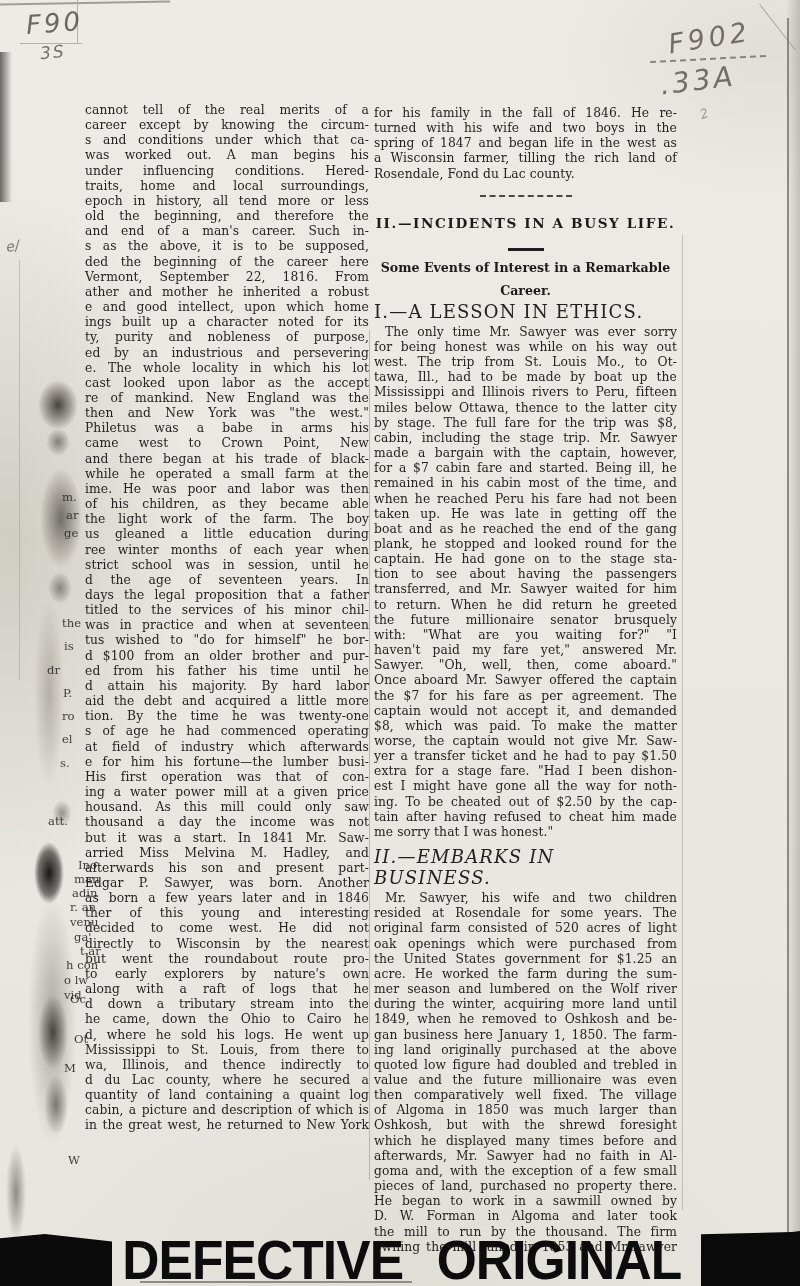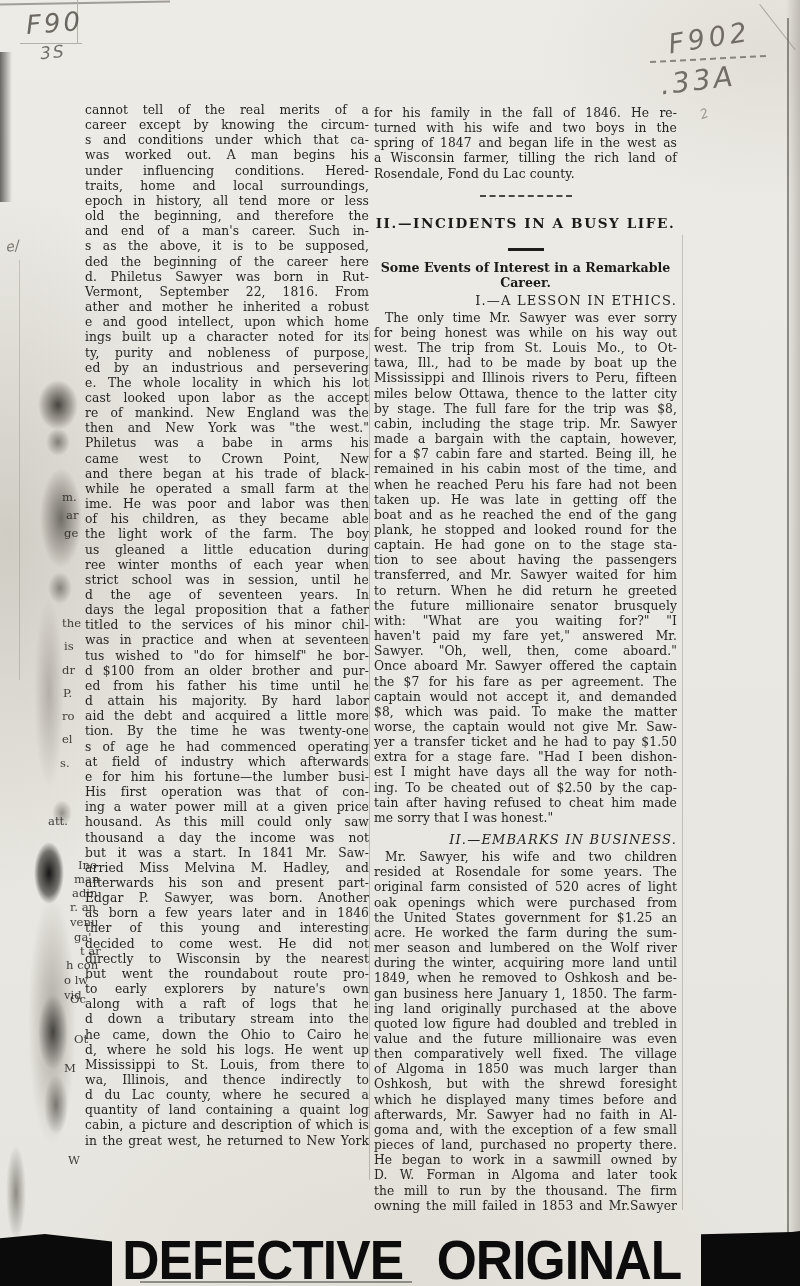--- a/index.html
+++ b/index.html
@@ -23,21 +23,21 @@
   }
   .tline-last{text-align-last:left;}
   .tline-indent{text-indent:11px;}
   .rule-dashed{width:92px;margin:13px auto 0 auto;border-top:2px dashed #4a4844;height:0;}
   .rule-thick{width:36px;margin:17px auto 0 auto;border-top:3px solid #1f1d1b;height:0;}
   .sec-heading{
     margin-top:18px;text-align:center;font-weight:bold;font-size:13.6px;
     letter-spacing:1.6px;color:#1d1b19;
   }
   .sub-heading{margin-top:9px;text-align:center;font-weight:bold;font-size:12.6px;line-height:15px;color:#1d1b19;}
-  .part-heading{margin-top:3px;text-align:right;font-size:13px;letter-spacing:1.2px;color:#222;}
+  .part-heading{margin-top:3px;text-align:left;font-size:18px;letter-spacing:1.2px;color:#222;}
   .part-heading-2{margin-top:6px;font-style:italic;}
   .para{margin-top:3px;}
   
   .vrule{position:absolute;width:1px;background:#807d76;}
   .vrule-mid{left:369px;top:330px;height:850px;opacity:.45;}
   .vrule-right{left:682px;top:235px;height:975px;opacity:.38;}
   .page-edge-right{position:absolute;left:787px;top:18px;width:2px;height:1268px;background:#6f6c65;opacity:.75;}
   .edge-shadow-right{position:absolute;right:0;top:0;width:14px;height:100%;
     background:linear-gradient(to left, rgba(120,116,108,.35), transparent);}
   .corner-fold{position:absolute;left:760px;top:4px;width:58px;height:1px;background:#aaa79f;transform:rotate(52deg);transform-origin:left top;}
@@ -124,21 +124,20 @@
       <div class="tline">career except by knowing the circum-</div>
       <div class="tline">s and conditions under which that ca-</div>
       <div class="tline">was worked out. A man begins his</div>
       <div class="tline">under influencing conditions. Hered-</div>
       <div class="tline">traits, home and local surroundings,</div>
       <div class="tline">epoch in history, all tend more or less</div>
       <div class="tline">old the beginning, and therefore the</div>
       <div class="tline">and end of a man's career. Such in-</div>
       <div class="tline">s as the above, it is to be supposed,</div>
       <div class="tline">ded the beginning of the career here</div>
-      <div class="tline">d. Philetus Sawyer was born in Rut-</div>
       <div class="tline">Vermont, September 22, 1816. From</div>
       <div class="tline">ather and mother he inherited a robust</div>
       <div class="tline">e and good intellect, upon which home</div>
       <div class="tline">ings built up a character noted for its</div>
       <div class="tline">ty, purity and nobleness of purpose,</div>
       <div class="tline">ed by an industrious and persevering</div>
       <div class="tline">e. The whole locality in which his lot</div>
       <div class="tline">cast looked upon labor as the accept</div>
       <div class="tline">re of mankind. New England was the</div>
       <div class="tline">then and New York was "the west."</div>
@@ -190,21 +189,21 @@
       <div class="tline">cabin, a picture and description of which is</div>
       <div class="tline">in the great west, he returned to New York</div>
     </div>
 
   <div>
       <span class="mfrag" style="left: 62px; top: 490px;">m.</span>
       <span class="mfrag" style="left: 66px; top: 508px;">ar</span>
       <span class="mfrag" style="left: 64px; top: 526px;">ge</span>
       <span class="mfrag" style="left: 62px; top: 616px; text-align: right;">the</span>
       <span class="mfrag" style="left: 64px; top: 639px;">is</span>
-      <span class="mfrag" style="left: 62px; top: 663px;">dr</span>
+      <span class="mfrag" style="left: 47px; top: 663px;">dr</span>
       <span class="mfrag" style="left: 63px; top: 686px;">P.</span>
       <span class="mfrag" style="left: 62px; top: 709px;">ro</span>
       <span class="mfrag" style="left: 62px; top: 732px;">el</span>
       <span class="mfrag" style="left: 60px; top: 756px;">s.</span>
       <span class="mfrag" style="left: 48px; top: 814px;">att.</span>
       <span class="mfrag" style="left: 78px; top: 858px;">Ino</span>
       <span class="mfrag" style="left: 74px; top: 872px;">man</span>
       <span class="mfrag" style="left: 72px; top: 886px;">adin</span>
       <span class="mfrag" style="left: 70px; top: 900px;">r. an</span>
       <span class="mfrag" style="left: 70px; top: 915px;">venu</span>
@@ -224,21 +223,21 @@
         <div class="tline">for his family in the fall of 1846. He re-</div>
         <div class="tline">turned with his wife and two boys in the</div>
         <div class="tline">spring of 1847 and began life in the west as</div>
         <div class="tline">a Wisconsin farmer, tilling the rich land of</div>
         <div class="tline tline-last">Rosendale, Fond du Lac county.</div>
       </div>
     <div class="rule-dashed"></div>
     <div class="sec-heading">II.—INCIDENTS IN A BUSY LIFE.</div>
     <div class="rule-thick"></div>
     <div class="sub-heading">Some Events of Interest in a Remarkable</div>
-    <div class="sub-heading" style="margin-top:0;">Career.</div>
+    <div class="sub-heading" style="margin-top:8px;">Career.</div>
     <div class="part-heading">I.—A LESSON IN ETHICS.</div>
     <div class="para">
         <div class="tline tline-indent">The only time Mr. Sawyer was ever sorry</div>
         <div class="tline">for being honest was while on his way out</div>
         <div class="tline">west. The trip from St. Louis Mo., to Ot-</div>
         <div class="tline">tawa, Ill., had to be made by boat up the</div>
         <div class="tline">Mississippi and Illinois rivers to Peru, fifteen</div>
         <div class="tline">miles below Ottawa, thence to the latter city</div>
         <div class="tline">by stage. The full fare for the trip was $8,</div>
         <div class="tline">cabin, including the stage trip. Mr. Sawyer</div>
@@ -257,21 +256,21 @@
         <div class="tline">with: "What are you waiting for?" "I</div>
         <div class="tline">haven't paid my fare yet," answered Mr.</div>
         <div class="tline">Sawyer. "Oh, well, then, come aboard."</div>
         <div class="tline">Once aboard Mr. Sawyer offered the captain</div>
         <div class="tline">the $7 for his fare as per agreement. The</div>
         <div class="tline">captain would not accept it, and demanded</div>
         <div class="tline">$8, which was paid. To make the matter</div>
         <div class="tline">worse, the captain would not give Mr. Saw-</div>
         <div class="tline">yer a transfer ticket and he had to pay $1.50</div>
         <div class="tline">extra for a stage fare. "Had I been dishon-</div>
-        <div class="tline">est I might have days all the way for noth-</div>
+        <div class="tline">est I might have gone all the way for noth-</div>
         <div class="tline">ing. To be cheated out of $2.50 by the cap-</div>
         <div class="tline">tain after having refused to cheat him made</div>
         <div class="tline tline-last">me sorry that I was honest."</div>
       </div>
     <div class="part-heading part-heading-2">II.—EMBARKS IN BUSINESS.</div>
     <div class="para">
         <div class="tline tline-indent">Mr. Sawyer, his wife and two children</div>
         <div class="tline">resided at Rosendale for some years. The</div>
         <div class="tline">original farm consisted of 520 acres of light</div>
         <div class="tline">oak openings which were purchased from</div>

